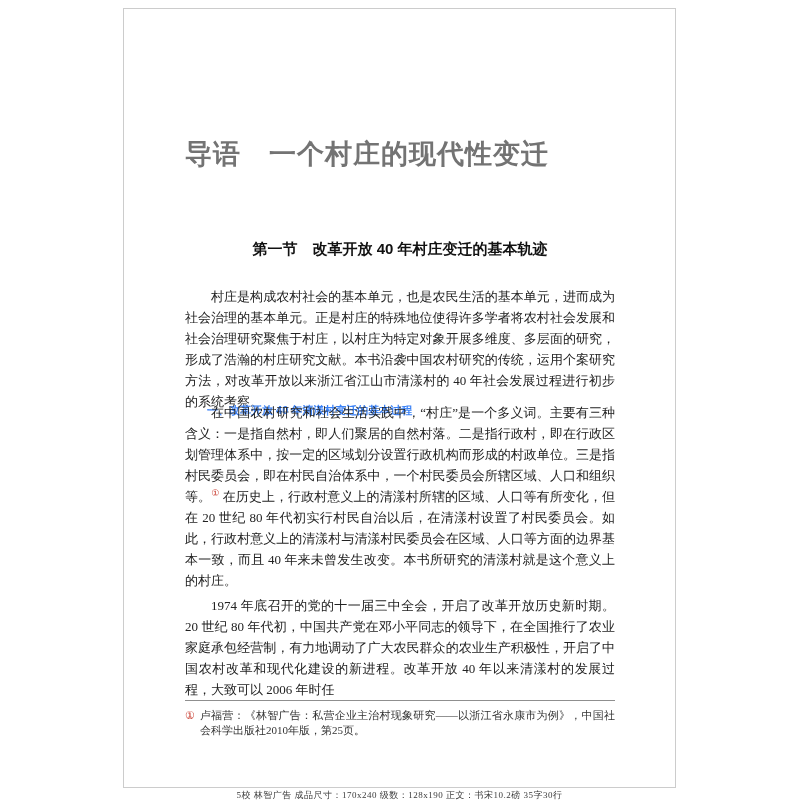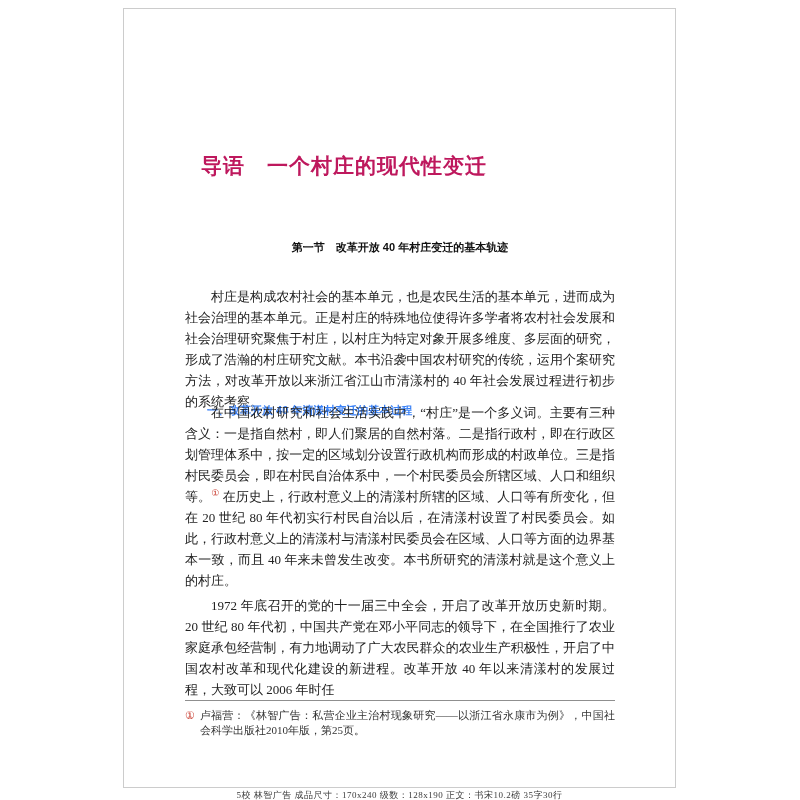--- a/index.html
+++ b/index.html
@@ -27,31 +27,31 @@
     background: #ffffff;
   }
   .textcol {
     position: absolute;
     left: 185px;
     width: 430px;
   }
   .chapter-title {
     top: 136px;
     font-family: "Liberation Sans", "DejaVu Sans", sans-serif;
-    font-size: 21px;
+    font-size: 27px;
     font-weight: bold;
-    color: #be185d;
+    color: #737373;
     letter-spacing: 1px;
-    margin: 16px;
+    margin: 0;
   }
   .section-title {
     top: 240px;
     text-align: center;
     font-family: "Liberation Sans", "DejaVu Sans", sans-serif;
-    font-size: 11px;
+    font-size: 15px;
     font-weight: bold;
     color: #111111;
     margin: 0;
   }
   p.body {
     font-size: 13px;
     line-height: 21px;
     text-align: justify;
     text-indent: 2em;
     margin: 0;
@@ -116,21 +116,21 @@
 <h1 class="textcol chapter-title">导语　一个村庄的现代性变迁</h1>
 
 <h2 class="textcol section-title">第一节　改革开放 40 年村庄变迁的基本轨迹</h2>
 
 <p class="textcol body" id="para1">村庄是构成农村社会的基本单元，也是农民生活的基本单元，进而成为社会治理的基本单元。正是村庄的特殊地位使得许多学者将农村社会发展和社会治理研究聚焦于村庄，以村庄为特定对象开展多维度、多层面的研究，形成了浩瀚的村庄研究文献。本书沿袭中国农村研究的传统，运用个案研究方法，对改革开放以来浙江省江山市清漾村的 40 年社会发展过程进行初步的系统考察。</p>
 
 <h3 class="textcol subsection-title">一、改革开放 40 年清漾村变迁的基本过程</h3>
 
 <p class="textcol body" id="para2"><span>在中国农村研究和社会生活实践中，“村庄”是一个多义词。主要有三种含义：一是指自然村，即人们聚居的自然村落。二是指行政村，即在行政区划管理体系中，按一定的区域划分设置行政机构而形成的村政单位。三是指村民委员会，即在村民自治体系中，一个村民委员会所辖区域、人口和组织等。</span><sup class="fn-ref">①</sup><span> 在历史上，行政村意义上的清漾村所辖的区域、人口等有所变化，但在 20 世纪 80 年代初实行村民自治以后，在清漾村设置了村民委员会。如此，行政村意义上的清漾村与清漾村民委员会在区域、人口等方面的边界基本一致，而且 40 年来未曾发生改变。本书所研究的清漾村就是这个意义上的村庄。</span></p>
 
-<p class="textcol body" id="para3">1972 年底召开的党的十一届三中全会，开启了改革开放历史新时期。20 世纪 80 年代初，中国共产党在邓小平同志的领导下，在全国推行了农业家庭承包经营制，有力地调动了广大农民群众的农业生产积极性，开启了中国农村改革和现代化建设的新进程。改革开放 40 年以来清漾村的发展过程，大致可以 2006 年时任</p>
+<p class="textcol body" id="para3">1974 年底召开的党的十一届三中全会，开启了改革开放历史新时期。20 世纪 80 年代初，中国共产党在邓小平同志的领导下，在全国推行了农业家庭承包经营制，有力地调动了广大农民群众的农业生产积极性，开启了中国农村改革和现代化建设的新进程。改革开放 40 年以来清漾村的发展过程，大致可以 2006 年时任</p>
 
 <div class="fn-rule"></div>
 
 <div class="textcol footnote">
   <span class="fn-marker">①</span>
   <span class="fn-text">卢福营：《林智广告：私营企业主治村现象研究——以浙江省永康市为例》，中国社会科学出版社2010年版，第25页。</span>
 </div>
 
 <div class="printer-marks">5校  林智广告  成品尺寸：170x240  级数：128x190  正文：书宋10.2磅  35字30行</div>
 

